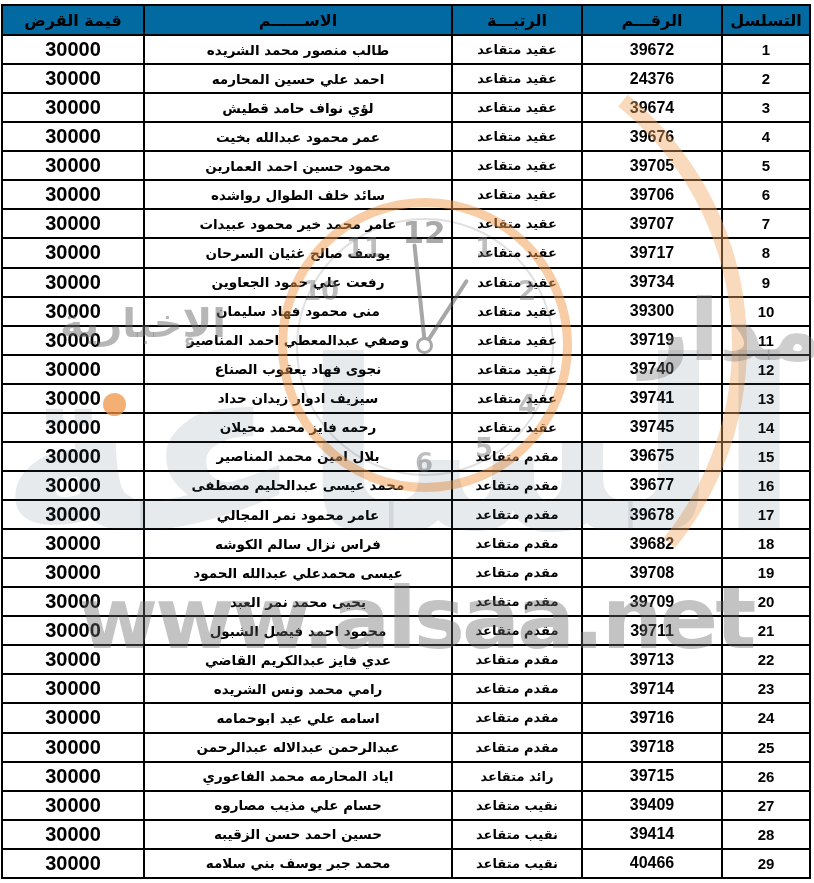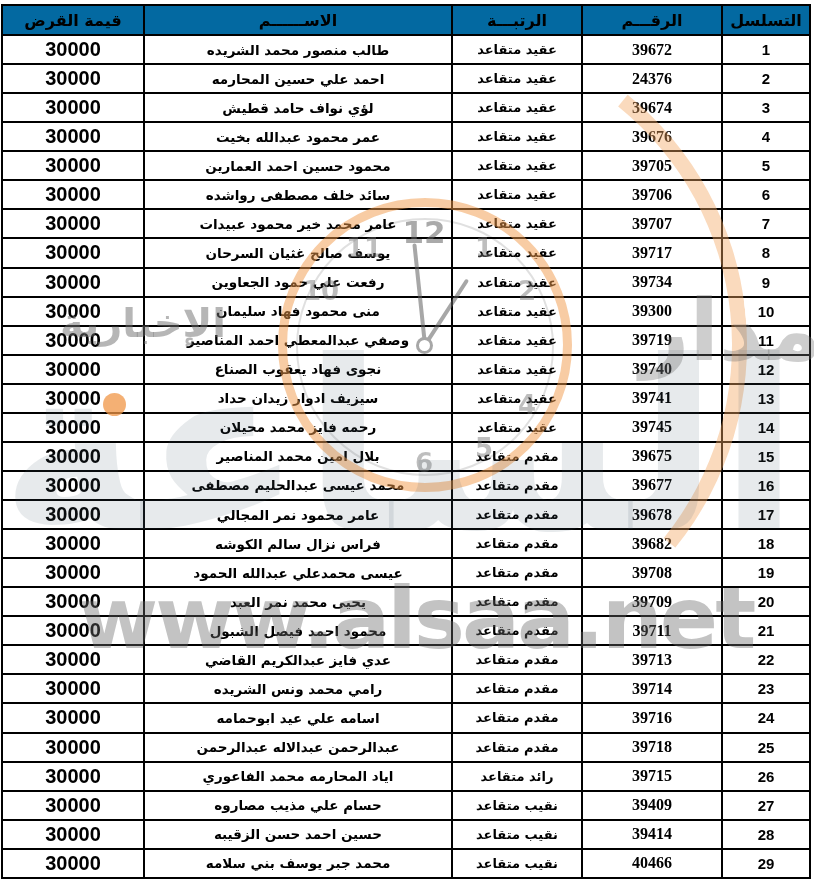--- a/index.html
+++ b/index.html
@@ -33,21 +33,21 @@
     font-weight:bold;
     font-size:16px;
     height:30px;
   }
   .col-serial { width:88px; }
   .col-number { width:140px; }
   .col-rank   { width:130px; }
   .col-name   { width:308px; }
   .col-loan   { width:142px; }
   td.c-serial { font-size:15px; font-weight:bold; font-family:"Liberation Sans", sans-serif; }
-  td.c-number { font-size:16px; font-weight:bold; font-family:Liberation Serif, serif; }
+  td.c-number { font-size:16px; font-weight:bold; font-family:Liberation Sans, sans-serif; }
   td.c-rank   { font-size:13px; font-weight:bold; }
   td.c-name   { font-size:13.5px; font-weight:bold; }
   td.c-loan   { font-size:20px; font-weight:bold; font-family:"Liberation Sans", sans-serif; }
   
   .watermark { position:absolute; inset:0; z-index:5; pointer-events:none; }
   .wm-abs { position:absolute; }
   .ring-inner {
     left:278px; top:198px; width:294px; height:294px;
     border:9px solid rgba(242,153,74,0.50); border-radius:50%;
   }
@@ -169,21 +169,21 @@
           <td class="c-serial">5</td>
           <td class="c-number">39705</td>
           <td class="c-rank">عقيد متقاعد</td>
           <td class="c-name">محمود حسين احمد العمارين</td>
           <td class="c-loan">30000</td>
         </tr>
         <tr>
           <td class="c-serial">6</td>
           <td class="c-number">39706</td>
           <td class="c-rank">عقيد متقاعد</td>
-          <td class="c-name">سائد خلف مصطفى رواشده</td>
+          <td class="c-name">سائد خلف الطوال رواشده</td>
           <td class="c-loan">30000</td>
         </tr>
         <tr>
           <td class="c-serial">7</td>
           <td class="c-number">39707</td>
           <td class="c-rank">عقيد متقاعد</td>
           <td class="c-name">عامر محمد خير محمود عبيدات</td>
           <td class="c-loan">30000</td>
         </tr>
         <tr>

